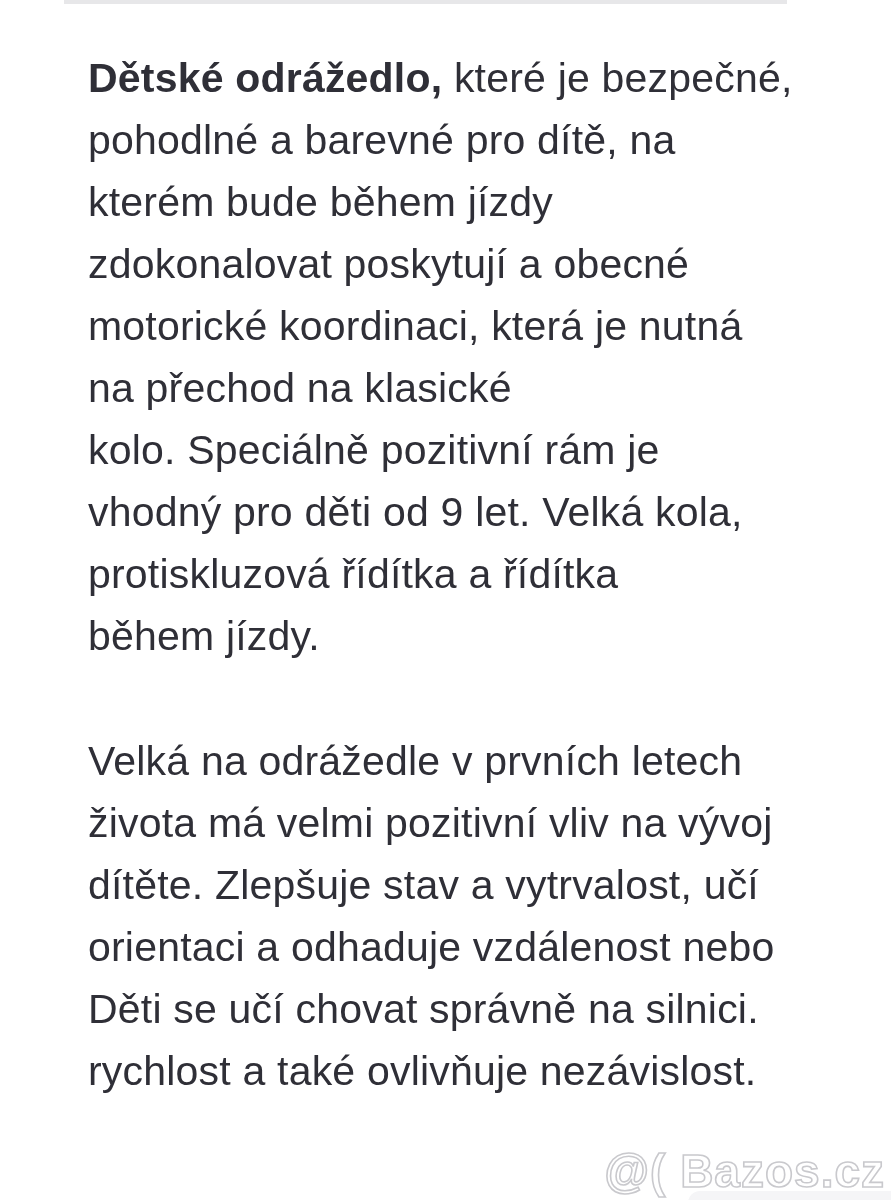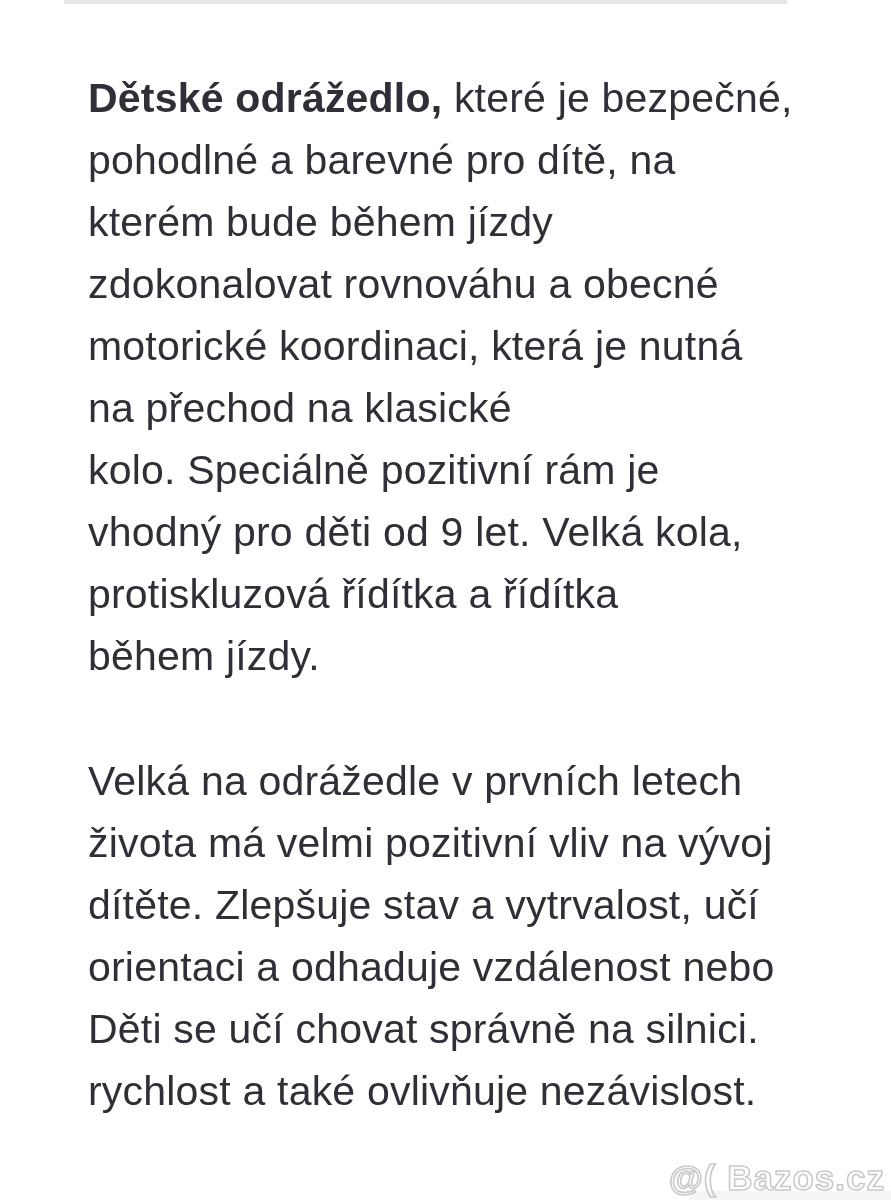--- a/index.html
+++ b/index.html
@@ -24,37 +24,36 @@
     background: #e7e7e9;
   }
   .description {
     position: absolute;
     left: 88px; top: 47px;
     width: 720px;
     color: #2f2f37;
     font-size: 41px;
     line-height: 62px;
     letter-spacing: 0.2px;
-    margin-top: 20px;
   }
   .line { white-space: pre; }
   .bold { font-weight: 700; }
   .paragraph-2 { margin-top: 63px; }
   
   .corner-panel {
     position: absolute;
     left: 688px; top: 1191px;
     width: 220px; height: 12px;
     background: #f5f5f7;
     border-top-left-radius: 12px;
   }
   .watermark {
     position: absolute;
     right: 6px; bottom: 2px;
-    font-size: 35px;
+    font-size: 46px;
     font-weight: 700;
     letter-spacing: 1px;
     color: rgba(255,255,255,0);
     -webkit-text-stroke: 1.6px #c9c9cd;
     white-space: pre;
   }
 </style>
 </head>
 <body>
 
@@ -62,21 +61,21 @@
 
   <div class="top-strip"></div>
 
   <div class="description">
 
     <div class="paragraph-1">
       <div class="line"><span class="bold">Dětské odrážedlo,</span><span> které je bezpečné,</span></div>
       <div>
           <div class="line">pohodlné a barevné pro dítě, na</div>
           <div class="line">kterém bude během jízdy</div>
-          <div class="line">zdokonalovat rovnováhu a obecné</div>
+          <div class="line">zdokonalovat poskytují a obecné</div>
           <div class="line">motorické koordinaci, která je nutná</div>
           <div class="line">na přechod na klasické</div>
           <div class="line">kolo. Speciálně pozitivní rám je</div>
           <div class="line">vhodný pro děti od 9 let. Velká kola,</div>
           <div class="line">protiskluzová řídítka a řídítka</div>
           <div class="line">během jízdy.</div>
         </div>
     </div>
 
     <div class="paragraph-2">

